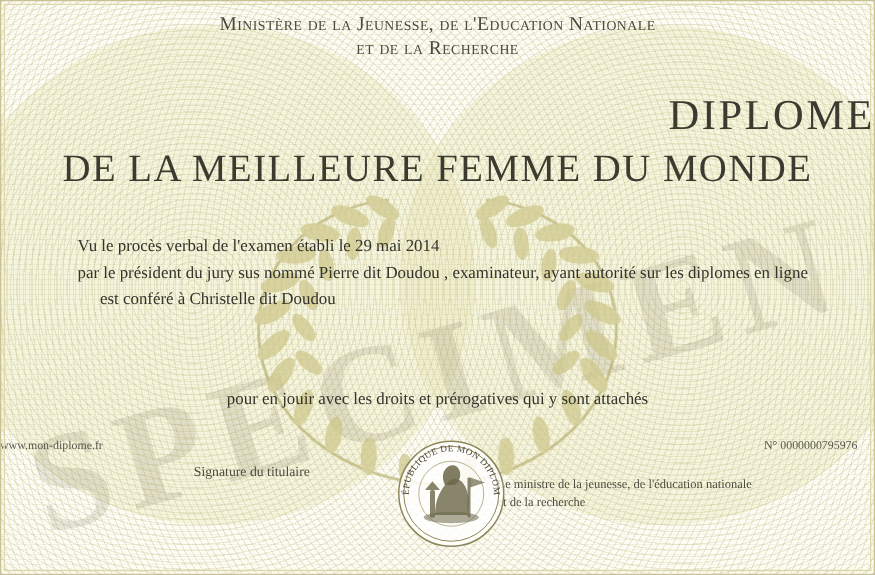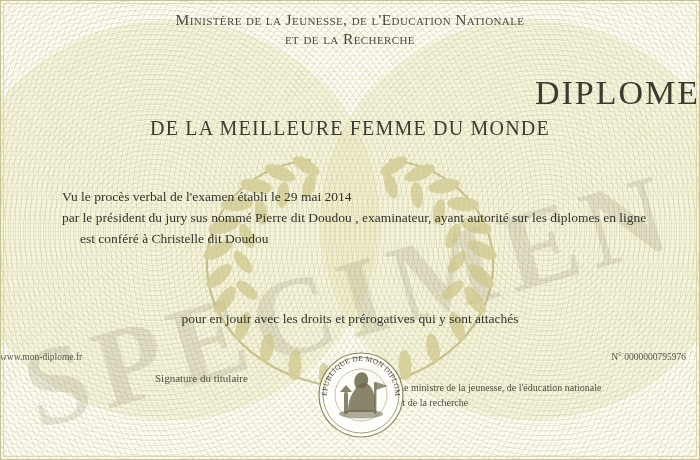--- a/index.html
+++ b/index.html
@@ -132,21 +132,21 @@
     text-align: right;
     font-size: 34px;
     letter-spacing: 2px;
     color: #3b3b30;
   }
   .subtitle {
     position: absolute;
     top: 117px;
     left: 0; right: 0;
     text-align: center;
-    font-size: 20px;
+    font-size: 31px;
     letter-spacing: 1.2px;
     color: #3b3b30;
     white-space: nowrap;
   }
 
   .body-block {
     position: absolute;
     top: 186px;
     left: 62px;
     right: 10px;

